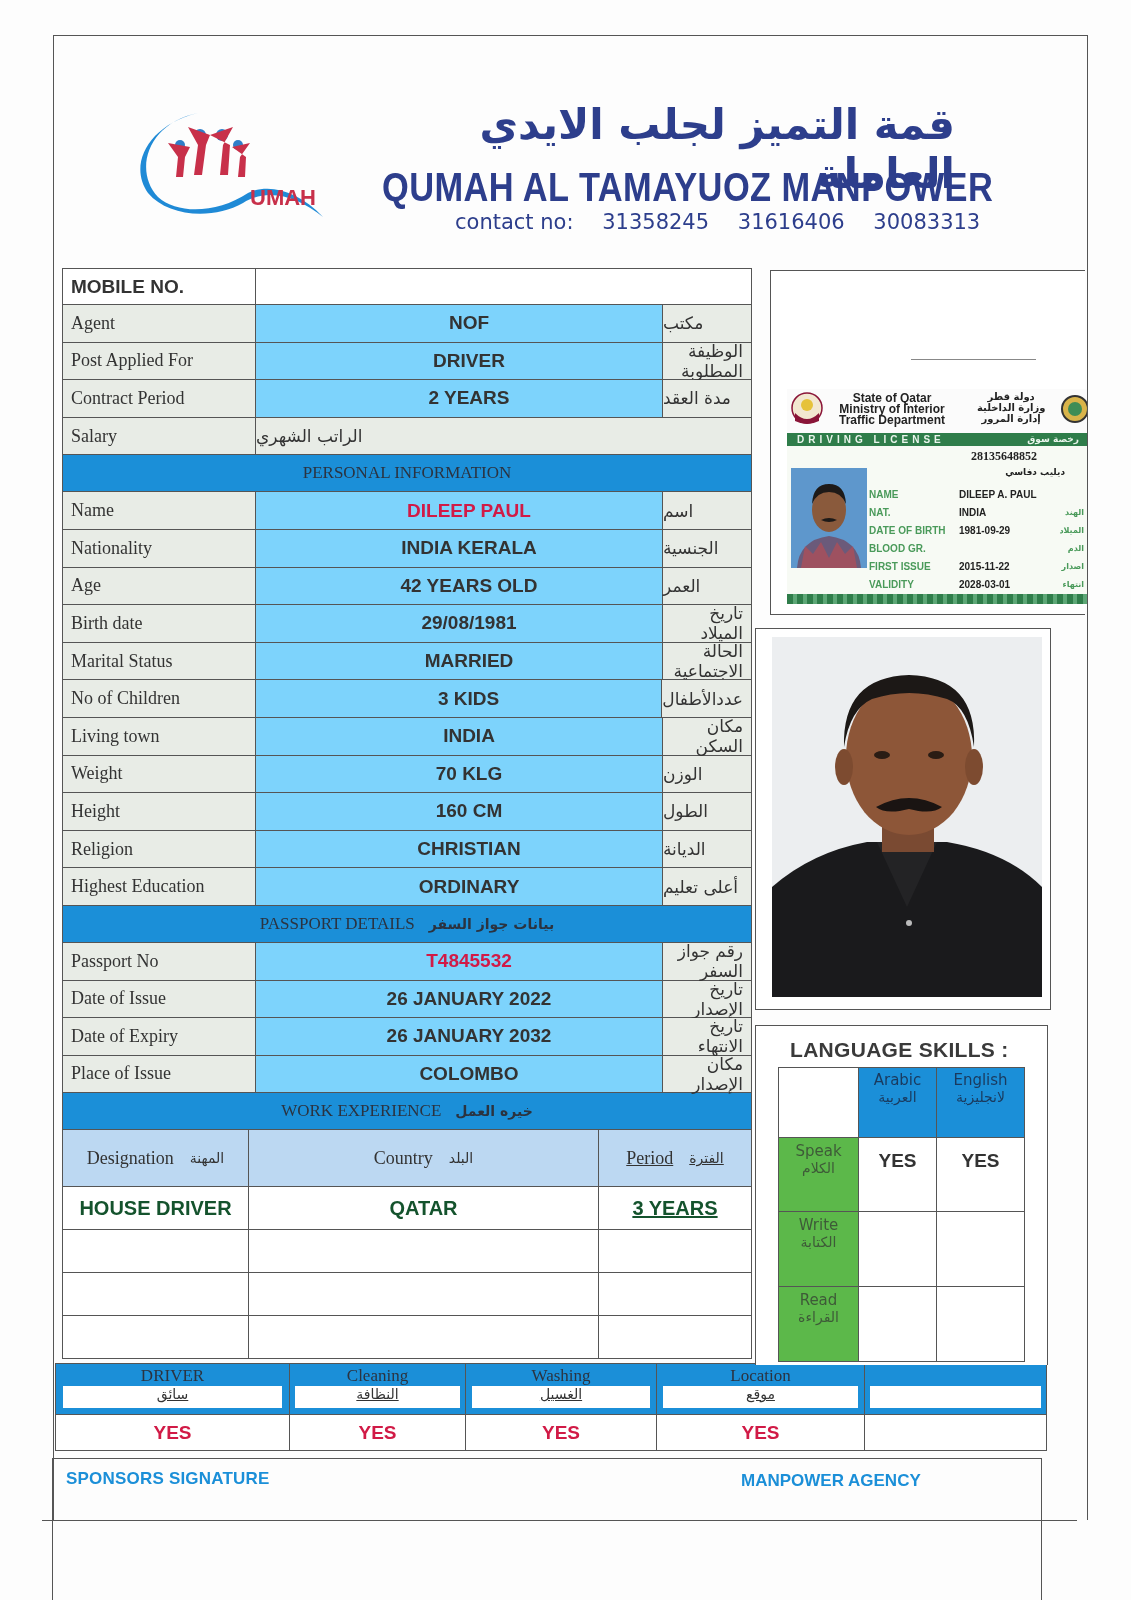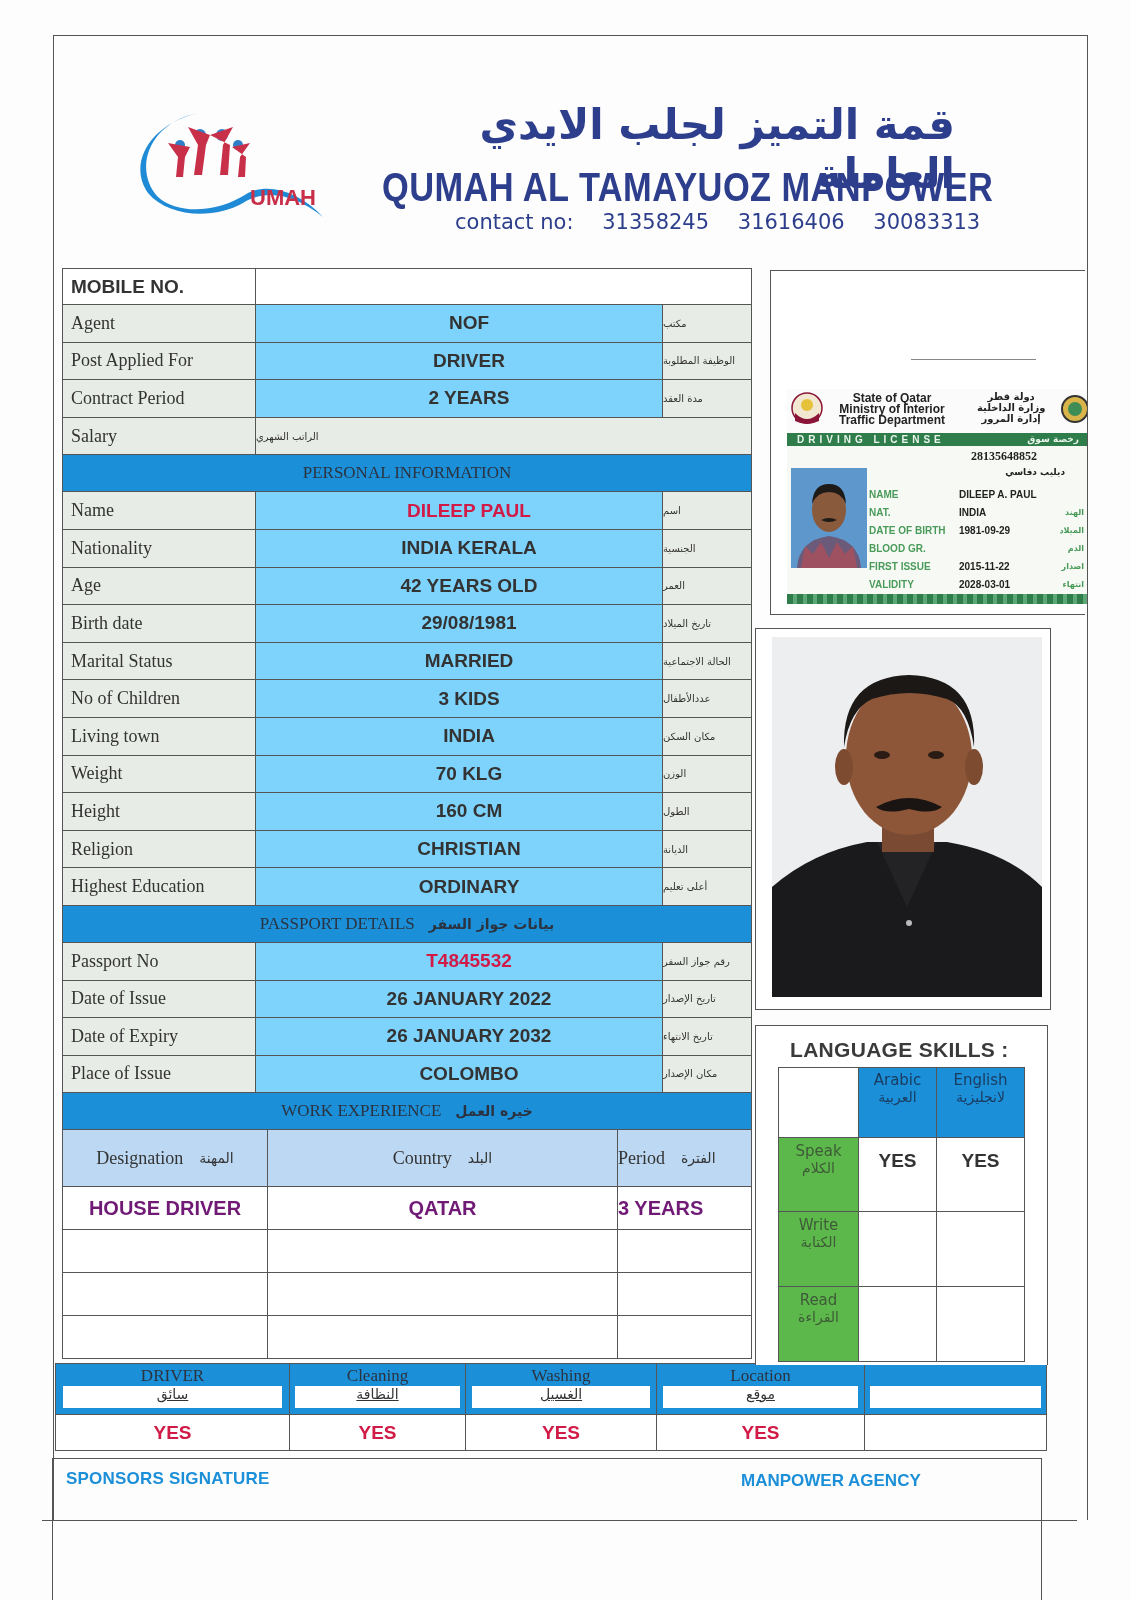--- a/index.html
+++ b/index.html
@@ -17,38 +17,38 @@
   .contact { position: absolute; left: 455px; top: 210px; font-family: "DejaVu Sans", sans-serif; font-size: 21px; color: #2d3e8c; white-space: nowrap; }
   .contact span { margin-right: 22px; }
 
   
   .main-table { position: absolute; left: 62px; top: 268px; width: 690px; border-collapse: collapse; }
   .row { display: flex; border: 1.5px solid #555; border-top: none; }
   .row.first { border-top: 1.5px solid #555; }
   .cell { display: flex; align-items: center; }
   .c-label { width: 193px; background: #e8ece6; padding-left: 8px; font-family: "Liberation Serif", "DejaVu Serif", serif; font-size: 18px; color: #333; border-right: 1.5px solid #555; }
   .c-value { width: 407px; background: #7dd3fc; justify-content: center; font-family: "Liberation Sans", sans-serif; font-weight: bold; font-size: 19px; color: #333; border-right: 1.5px solid #555; padding-left: 20px; }
-  .c-ar { flex: 1; background: #e8ece6; justify-content: flex-end; padding-right: 8px; font-family: "DejaVu Sans", sans-serif; font-size: 10px; direction: rtl; color: #333; }
+  .c-ar { flex: 1; background: #e8ece6; justify-content: flex-end; padding-right: 8px; font-family: "DejaVu Sans", sans-serif; font-size: 17px; direction: rtl; color: #333; }
   .red { color: #d11a46 !important; }
   .row-h { height: 37.6px; }
   .mobile-row { height: 37px; }
   .mobile-label { width: 193px; padding-left: 8px; font-weight: bold; font-size: 19px; font-family: "Liberation Sans", sans-serif; background: #fff; border-right: 1.5px solid #555; }
   .mobile-value { flex: 1; background: #fff; }
 
   .section-bar { height: 37px; background: #1b8fd8; border: 1.5px solid #555; border-top: none; display: flex; align-items: center; justify-content: center; font-family: "Liberation Serif", "DejaVu Serif", serif; font-size: 17px; color: #2b3340; gap: 14px; }
   .section-bar .ar { font-family: "DejaVu Sans", sans-serif; font-size: 14px; direction: rtl; font-weight: bold; }
 
   .work-head { height: 57px; background: #bcd8f2; }
   .work-head .cell { font-family: "Liberation Serif", "DejaVu Serif", serif; font-size: 18px; color: #333; gap: 16px; }
   .work-head .ar { font-family: "DejaVu Sans", sans-serif; font-size: 14px; direction: rtl; }
-  .w-c1 { width: 205px; justify-content: center; border-right: 1.5px solid #555; }
+  .w-c1 { width: 186px; justify-content: center; border-right: 1.5px solid #555; }
   .w-c2 { width: 350px; justify-content: center; border-right: 1.5px solid #555; }
-  .w-c3 { flex: 1; justify-content: flex-start; }
+  .w-c3 { flex: 1; justify-content: center; text-decoration: underline; }
   .work-row { height: 43px; background: #fff; }
-  .work-row .cell { font-family: "Liberation Sans", sans-serif; font-weight: bold; font-size: 20px; color: #701a75; }
+  .work-row .cell { font-family: "Liberation Sans", sans-serif; font-weight: bold; font-size: 20px; color: #14532d; }
 
   
   .skills { position: absolute; left: 55px; top: 1363px; width: 992px; border: 1.5px solid #555; }
   .skills-top { display: flex; height: 50px; background: #1b8fd8; }
   .skill-col { display: flex; flex-direction: column; align-items: center; border-right: 1.5px solid #555; }
   .skill-col:last-child { border-right: none; }
   .skill-en { font-family: "Liberation Serif", "DejaVu Serif", serif; font-size: 17px; color: #2b3340; height: 22px; line-height: 24px; }
   .skill-ar { background: #fff; width: 94%; height: 22px; text-align: center; font-family: "DejaVu Sans", sans-serif; font-size: 14px; direction: rtl; color: #333; text-decoration: underline; }
   .skills-bottom { display: flex; height: 36px; border-top: 1.5px solid #555; background: #fff; }
   .skill-val { display: flex; align-items: center; justify-content: center; border-right: 1.5px solid #555; font-weight: bold; font-size: 19px; color: #d11a46; font-family: "Liberation Sans", sans-serif; }

